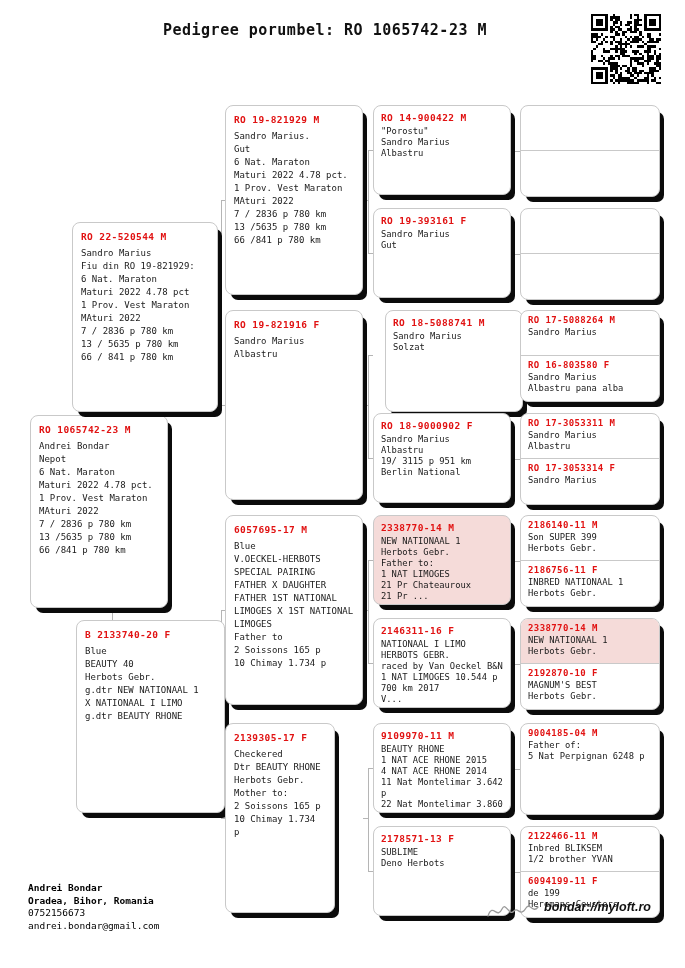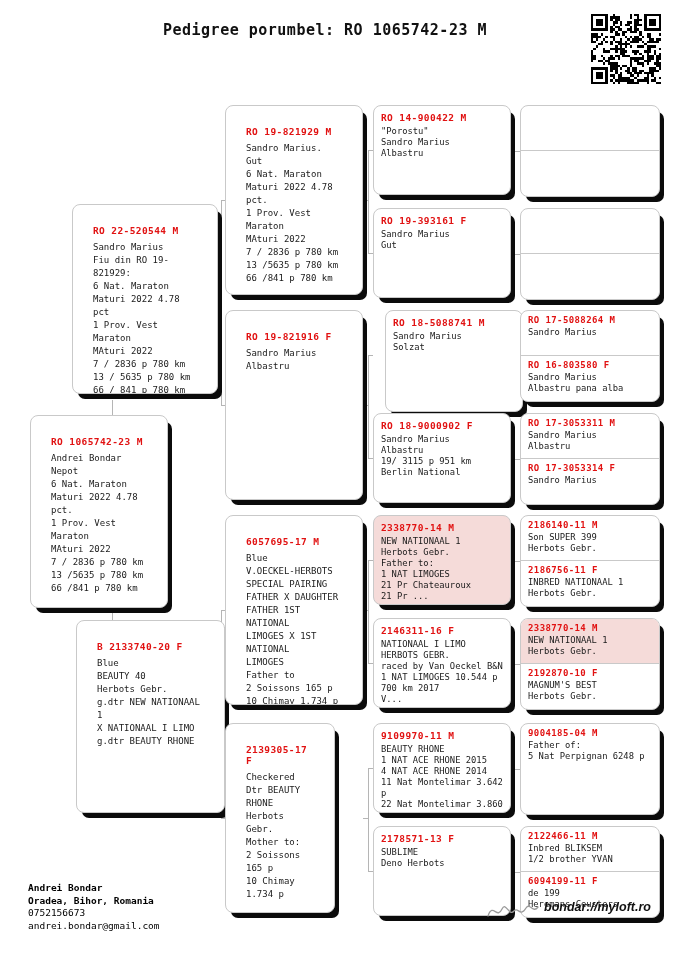--- a/index.html
+++ b/index.html
@@ -15,21 +15,21 @@
     font-family:"DejaVu Sans Mono","Liberation Mono",monospace;color:#111;
   }
   .page-title{
     position:absolute;top:21px;left:0;width:650px;text-align:center;
     font-weight:bold;font-size:15px;letter-spacing:.5px;color:#111;
   }
   .qr{position:absolute;left:591px;top:14px;width:70px;height:70px}
   .box{
     position:absolute;background:#fff;border:1px solid var(--border);
     border-radius:8px;box-shadow:5px 6px 0 -1px #0b0b0b;
-    padding:20px;overflow:hidden;
+    padding:8px;overflow:hidden;
   }
   .box-title{font-weight:bold;font-size:9.5px;color:var(--accent-red);letter-spacing:.4px;margin-bottom:5px}
   .box-body{font-size:9px;line-height:13px;color:#1a1a1a;white-space:pre-line}
   .small{padding:6px 7px}
   .small .box-title{margin-bottom:3px}
   .small .box-body{font-size:8.8px;line-height:11px}
   .pink{background:var(--highlight-pink)}
   .gbox{
     position:absolute;background:#fff;border:1px solid var(--border);
     border-radius:8px;box-shadow:5px 6px 0 -1px #0b0b0b;overflow:hidden;
@@ -439,21 +439,21 @@
 Nepot
 6 Nat. Maraton
 Maturi 2022 4.78 pct.
 1 Prov. Vest Maraton
 MAturi 2022
 7 / 2836 p 780 km
 13 /5635 p 780 km
 66 /841 p 780 km</div>
   </div>
 
-  <div class="box" style="left:72px;top:204px;width:146px;height:190px">
+  <div class="box" style="left:72px;top:222px;width:146px;height:190px">
     <div class="box-title">RO 22-520544 M</div>
     <div class="box-body">Sandro Marius
 Fiu din RO 19-821929:
 6 Nat. Maraton
 Maturi 2022 4.78 pct
 1 Prov. Vest Maraton
 MAturi 2022
 7 / 2836 p 780 km
 13 / 5635 p 780 km
 66 / 841 p 780 km</div>

